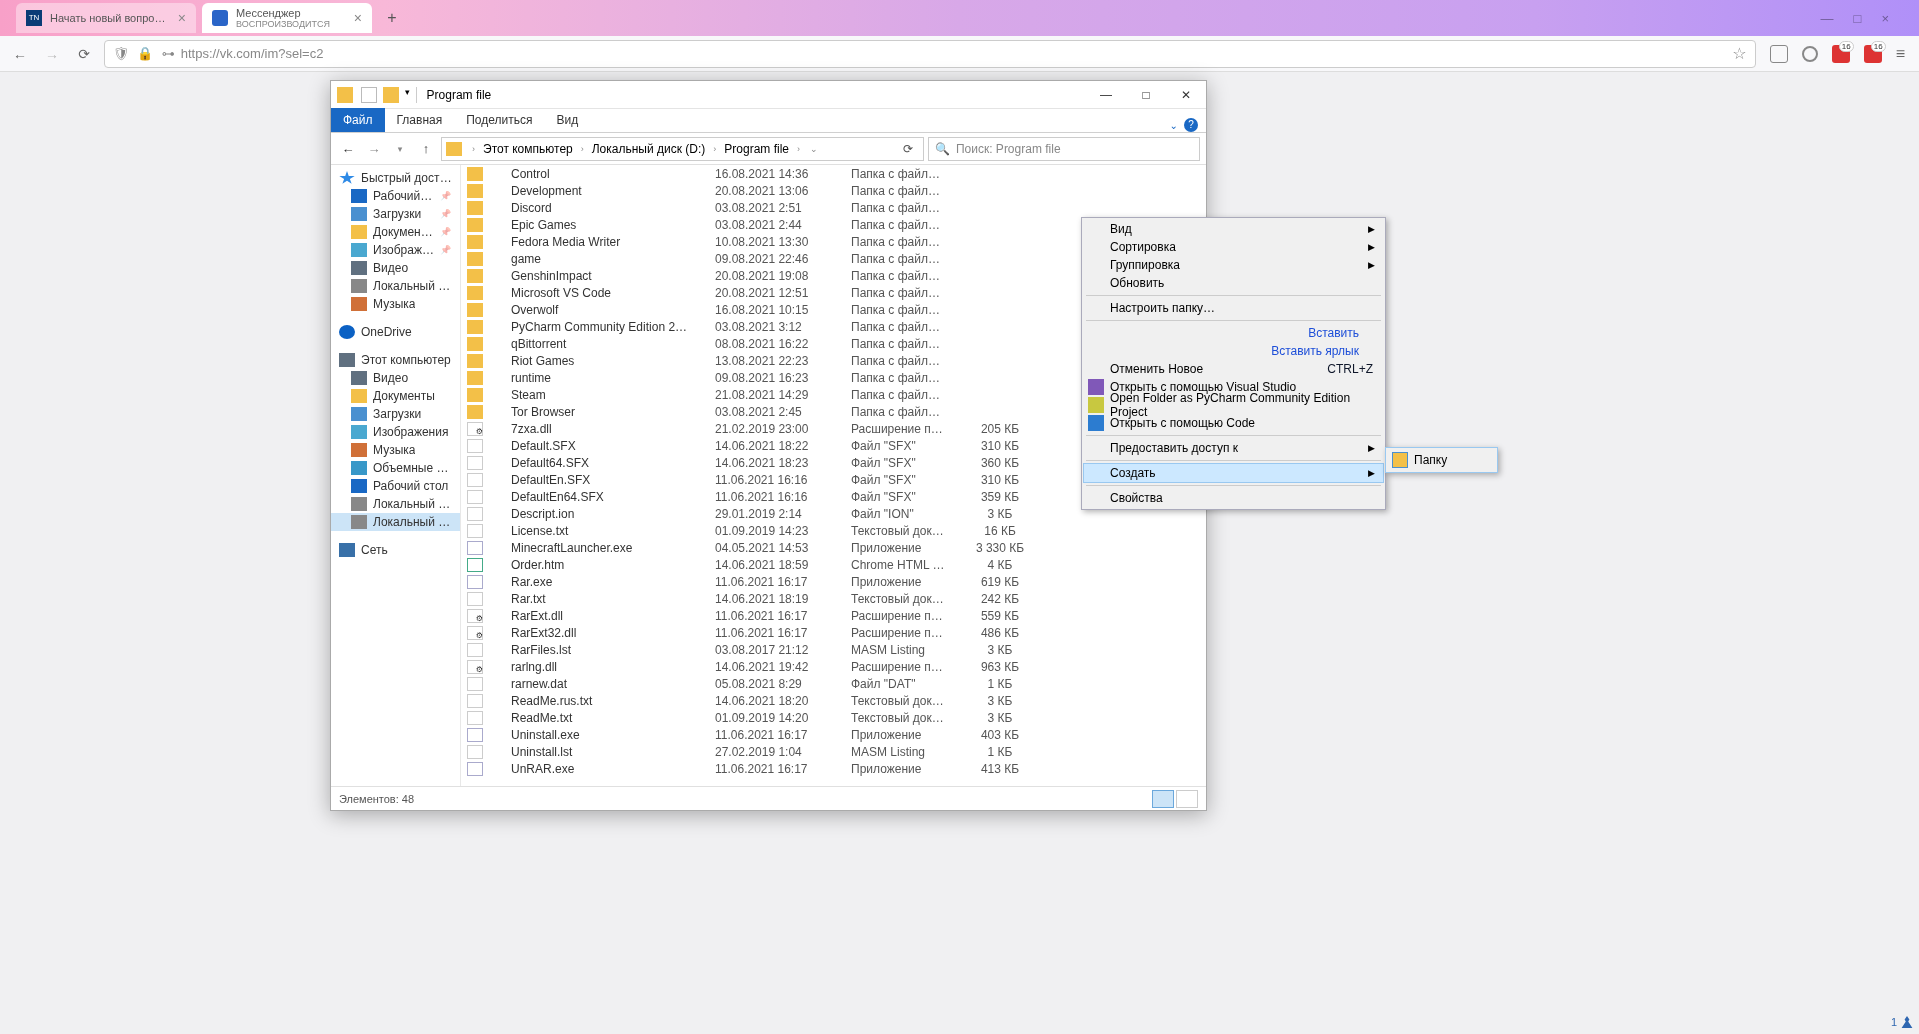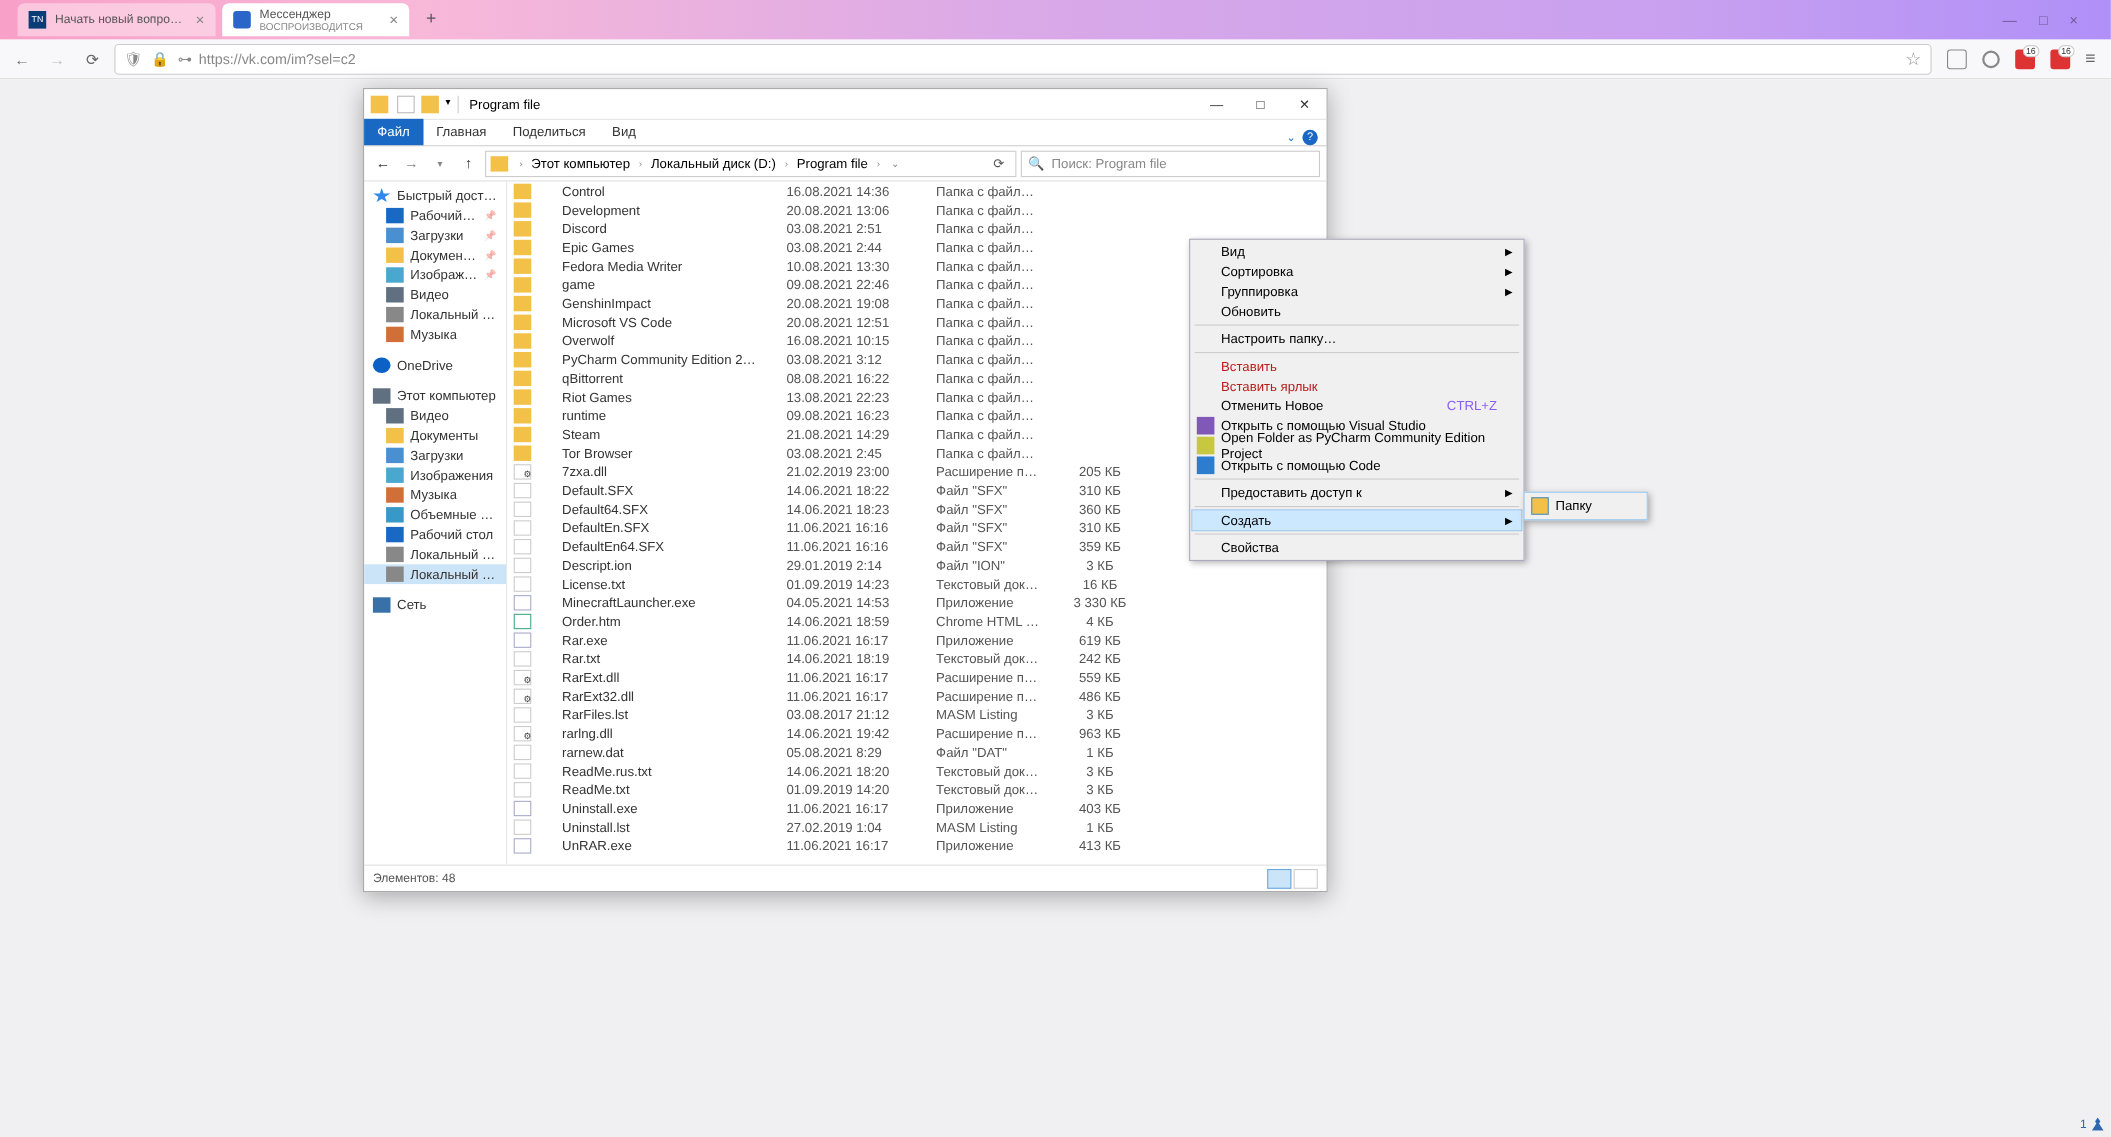--- a/index.html
+++ b/index.html
@@ -100,23 +100,23 @@
 
 .statusbar { height: 24px; border-top: 1px solid #e0e0e0; display: flex; align-items: center; padding: 0 8px; font-size: 11px; color: #555; }
 .statusbar .viewbtns { margin-left: auto; display: flex; gap: 2px; }
 .statusbar .vbtn { width: 22px; height: 18px; border: 1px solid #ccc; }
 .statusbar .vbtn.active { background: #cce4f7; border-color: #6ba8dc; }
 
 
 .ctxmenu { position: absolute; left: 1081px; top: 217px; width: 305px; background: #f0f0f0; border: 1px solid #aab; box-shadow: 2px 2px 6px rgba(0,0,0,0.3); font-size: 12px; padding: 2px; }
 .ctxitem { height: 18px; display: flex; align-items: center; padding: 0 24px 0 26px; position: relative; }
 .ctxitem.hover { background: #cce8ff; outline: 1px solid #99c8f0; }
-.ctxitem.disabled { color: #b91c1c; }
+.ctxitem.disabled { color: #1d4ed8; justify-content: flex-end; }
 .ctxitem .arrow { position: absolute; right: 8px; font-size: 9px; }
-.ctxitem .shortcut { position: absolute; right: 22px; color: #8b5cf6; }
+.ctxitem .shortcut { position: absolute; right: 10px; color: #0f172a; }
 .ctxitem .cicon { position: absolute; left: 4px; width: 16px; height: 16px; }
 .ctxitem .cicon.vs { background: #8058b8; }
 .ctxitem .cicon.py { background: #c8c840; }
 .ctxitem .cicon.code { background: #2c7cd0; }
 .ctxsep { height: 1px; background: #ccc; margin: 3px 2px; }
 
 .submenu { position: absolute; left: 1385px; top: 447px; width: 113px; background: #f0f0f0; border: 1px solid #99c8f0; box-shadow: 2px 2px 6px rgba(0,0,0,0.3); font-size: 12px; padding: 2px; }
 .submenu .ctxitem { height: 20px; }
 .submenu .ctxitem .cicon.fold { background: #f3c048; border: 1px solid #4a90d0; }
 

